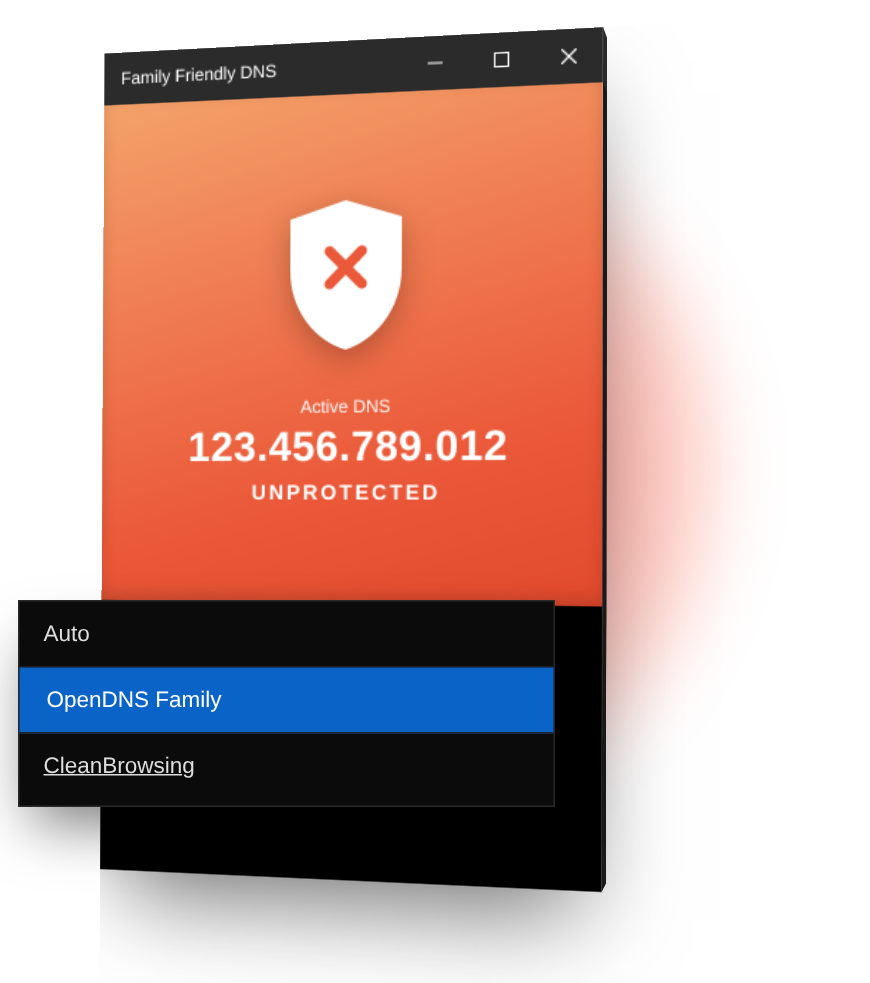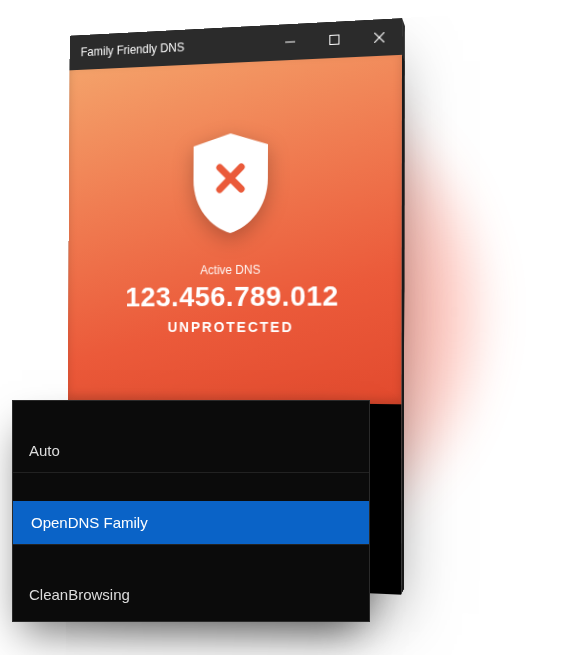--- a/index.html
+++ b/index.html
@@ -136,23 +136,22 @@
     background: #0b0b0b;
     color: #dddddd;
     border: 1px solid #2a2a2a;
     z-index: 5;
     box-shadow: 0 20px 40px -10px rgba(0,0,0,0.55);
     font-size: 15px;
   }
   .dropdown .item {
     padding: 13px 16px;
     border-bottom: 1px solid #222;
-    margin-top: 28px;
-  }
-  .dropdown .item:last-child { border-bottom: none; padding-bottom: 18px; }
+  }
+  .dropdown .item:last-child { border-bottom: none; padding-bottom: 18px; text-decoration: underline; }
   .dropdown .item.selected {
     background: #0a63c7;
     color: #ffffff;
     padding-left: 18px;
   }
 </style>
 </head>
 <body>
 
 <div class="scene">

